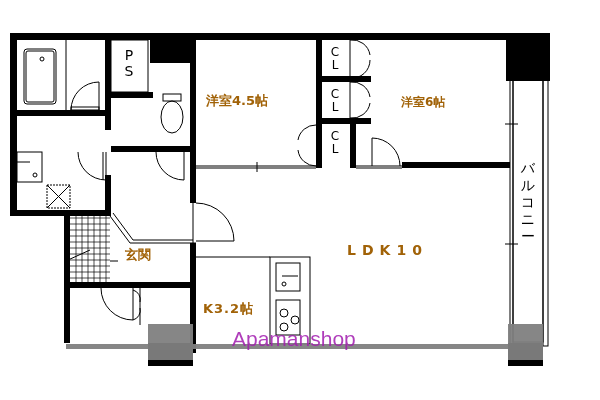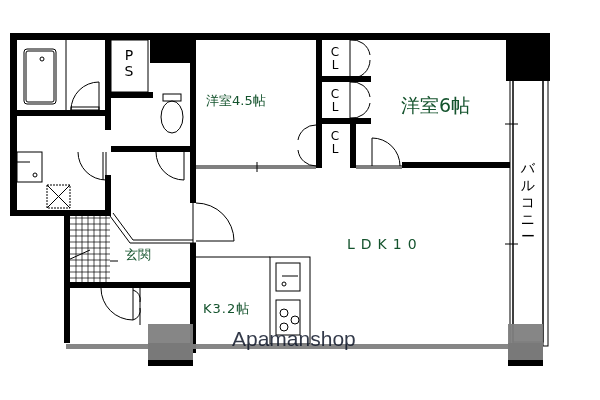--- a/index.html
+++ b/index.html
@@ -1,22 +1,22 @@
 <!DOCTYPE html>
 <html><head>
   <meta charset="utf-8">
   <style>
     html, body { margin: 0; padding: 0; background: #ffffff; }
     body { width: 600px; height: 400px; position: relative; overflow: hidden; font-family: "DejaVu Sans", sans-serif; }
     svg { position: absolute; left: 0; top: 0; }
-    .lbl { position: absolute; color: #14532d; font-size: 13px; white-space: nowrap; line-height: 1; }
+    .lbl { position: absolute; color: #a16207; font-size: 13px; white-space: nowrap; line-height: 1; font-weight: bold; }
     .cl { position: absolute; font-size: 12px; line-height: 13px; width: 12px; text-align: center; color: #000; }
     .ps { position: absolute; font-size: 14px; line-height: 16px; width: 14px; text-align: center; color: #000; }
     .vert { position: absolute; font-size: 14px; line-height: 17px; width: 16px; text-align: center; color: #000; }
-    .wm { position: absolute; color: #0f172a; font-size: 21px; font-family: "Liberation Sans", sans-serif; letter-spacing: 0px; opacity: 0.85; }
+    .wm { position: absolute; color: #a21caf; font-size: 21px; font-family: "Liberation Sans", sans-serif; letter-spacing: 0px; opacity: 0.85; }
   </style>
 </head>
 <body>
 
 <svg width="600" height="400" viewBox="0 0 600 400">
 
   <g fill="#000">
 
     <rect x="10" y="33" width="540" height="7"></rect>
 
@@ -151,22 +151,22 @@
   </g>
 
   <g fill="#808080" opacity="0.95">
     <rect x="66" y="344" width="450" height="5"></rect>
     <rect x="148" y="324" width="45" height="36"></rect>
     <rect x="508" y="324" width="35" height="36"></rect>
   </g>
 </svg>
 
 <div class="lbl" style="left:206px; top:94px;">洋室4.5帖</div>
-<div class="lbl" style="left:401px; top:96px; font-size:19px;">洋室6帖</div>
-<div class="lbl" style="left:347px; top:237px; font-size:14px; letter-spacing:6px;">LDK10</div>
+<div class="lbl" style="left:401px; top:96px; font-size:12px;">洋室6帖</div>
+<div class="lbl" style="left:347px; top:243px; font-size:14px; letter-spacing:6px;">LDK10</div>
 <div class="lbl" style="left:203px; top:302px; letter-spacing:1px;">K3.2帖</div>
 <div class="lbl" style="left:125px; top:248px;">玄関</div>
 
 <div class="ps" style="left:122px; top:47px;">
   <div>P</div>
   <div>S</div>
 </div>
 
 <div class="cl" style="left:329px; top:46px;">
   <div>C</div>

